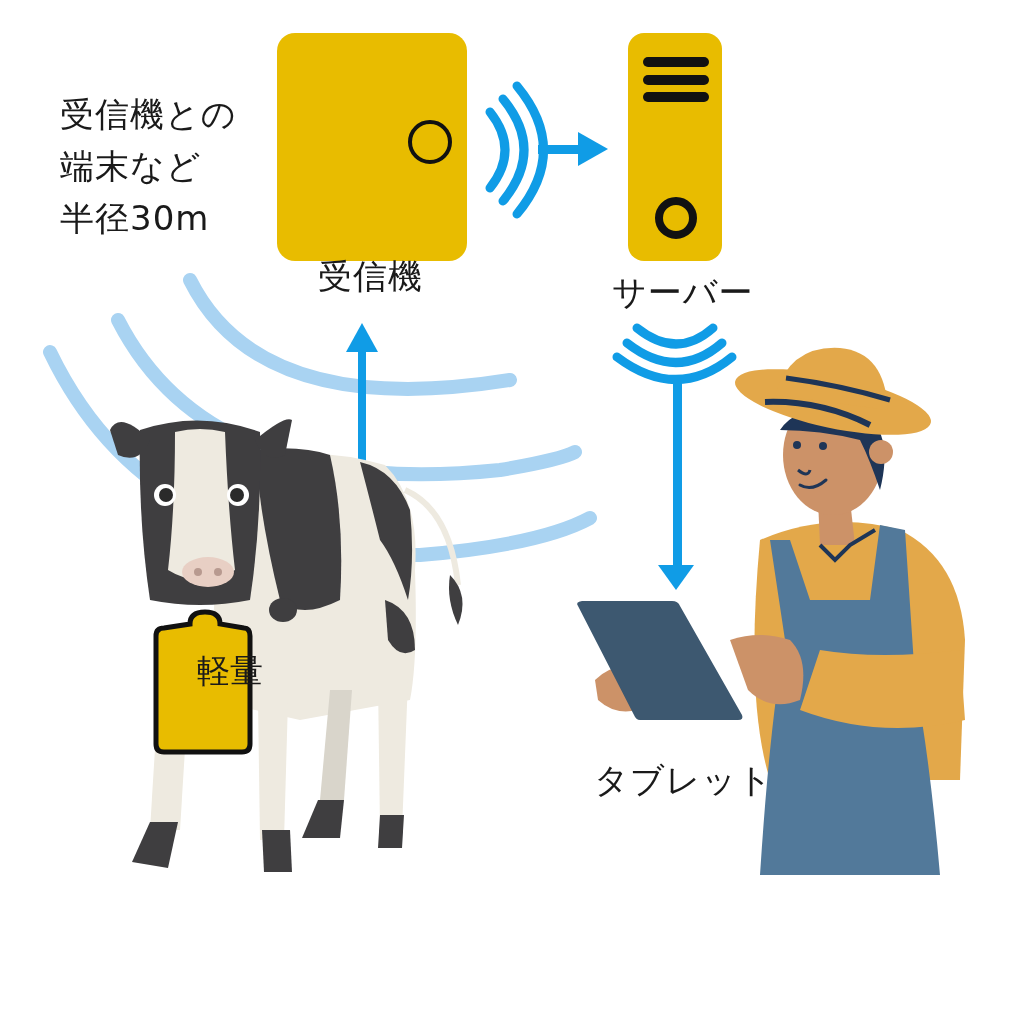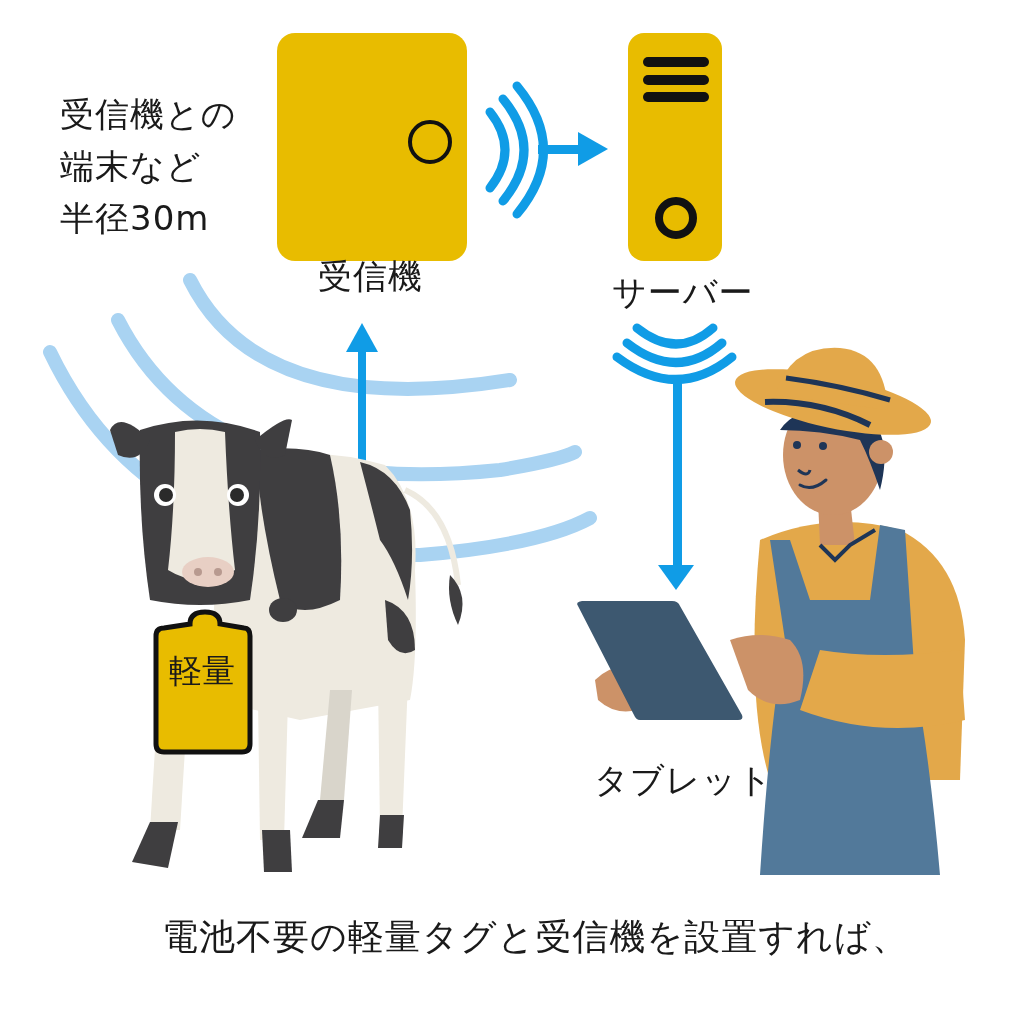--- a/index.html
+++ b/index.html
@@ -3,21 +3,21 @@
 <meta charset="utf-8">
 <style>
   html,body{margin:0;padding:0;background:#ffffff;}
   body{width:1011px;height:1024px;position:relative;overflow:hidden;font-family:"DejaVu Sans","Liberation Sans",sans-serif;color:#1a1a1a;}
   .abs{position:absolute;}
   .label{font-size:34px;line-height:52px;letter-spacing:1px;white-space:nowrap;}
   .range-label{left:60px;top:88px;}
   .receiver-label{left:318px;top:250px;}
   .server-label{left:612px;top:266px;}
   .tablet-label{left:574px;top:754px;margin-left:20px;}
-  .tag-text{left:158px;top:646px;width:88px;text-align:center;font-size:33px;line-height:50px;}
+  .tag-text{left:158px;top:646px;width:88px;text-align:center;font-size:33px;line-height:50px;padding-left:28px;}
   .caption{left:162px;top:910px;font-size:36px;line-height:54px;letter-spacing:1px;white-space:nowrap;}
   svg.scene{position:absolute;left:0;top:0;}
 </style>
 </head>
 <body>
 
 <svg class="scene" width="1011" height="1024" viewBox="0 0 1011 1024">
 
   <g fill="none" stroke="#A9D3F2" stroke-width="14" stroke-linecap="round">
     <path d="M190 280 Q 260 420 510 380"></path>
@@ -147,14 +147,13 @@
 
 <div class="abs label tablet-label">
   <div>タブレット</div>
 </div>
 
 <div class="abs tag-text">
   <div>軽量</div>
 </div>
 
 <div class="abs caption">
-  <div>電池不要の軽量タグと受信機を設置すれば、</div>
 </div>
 
 </body></html>

